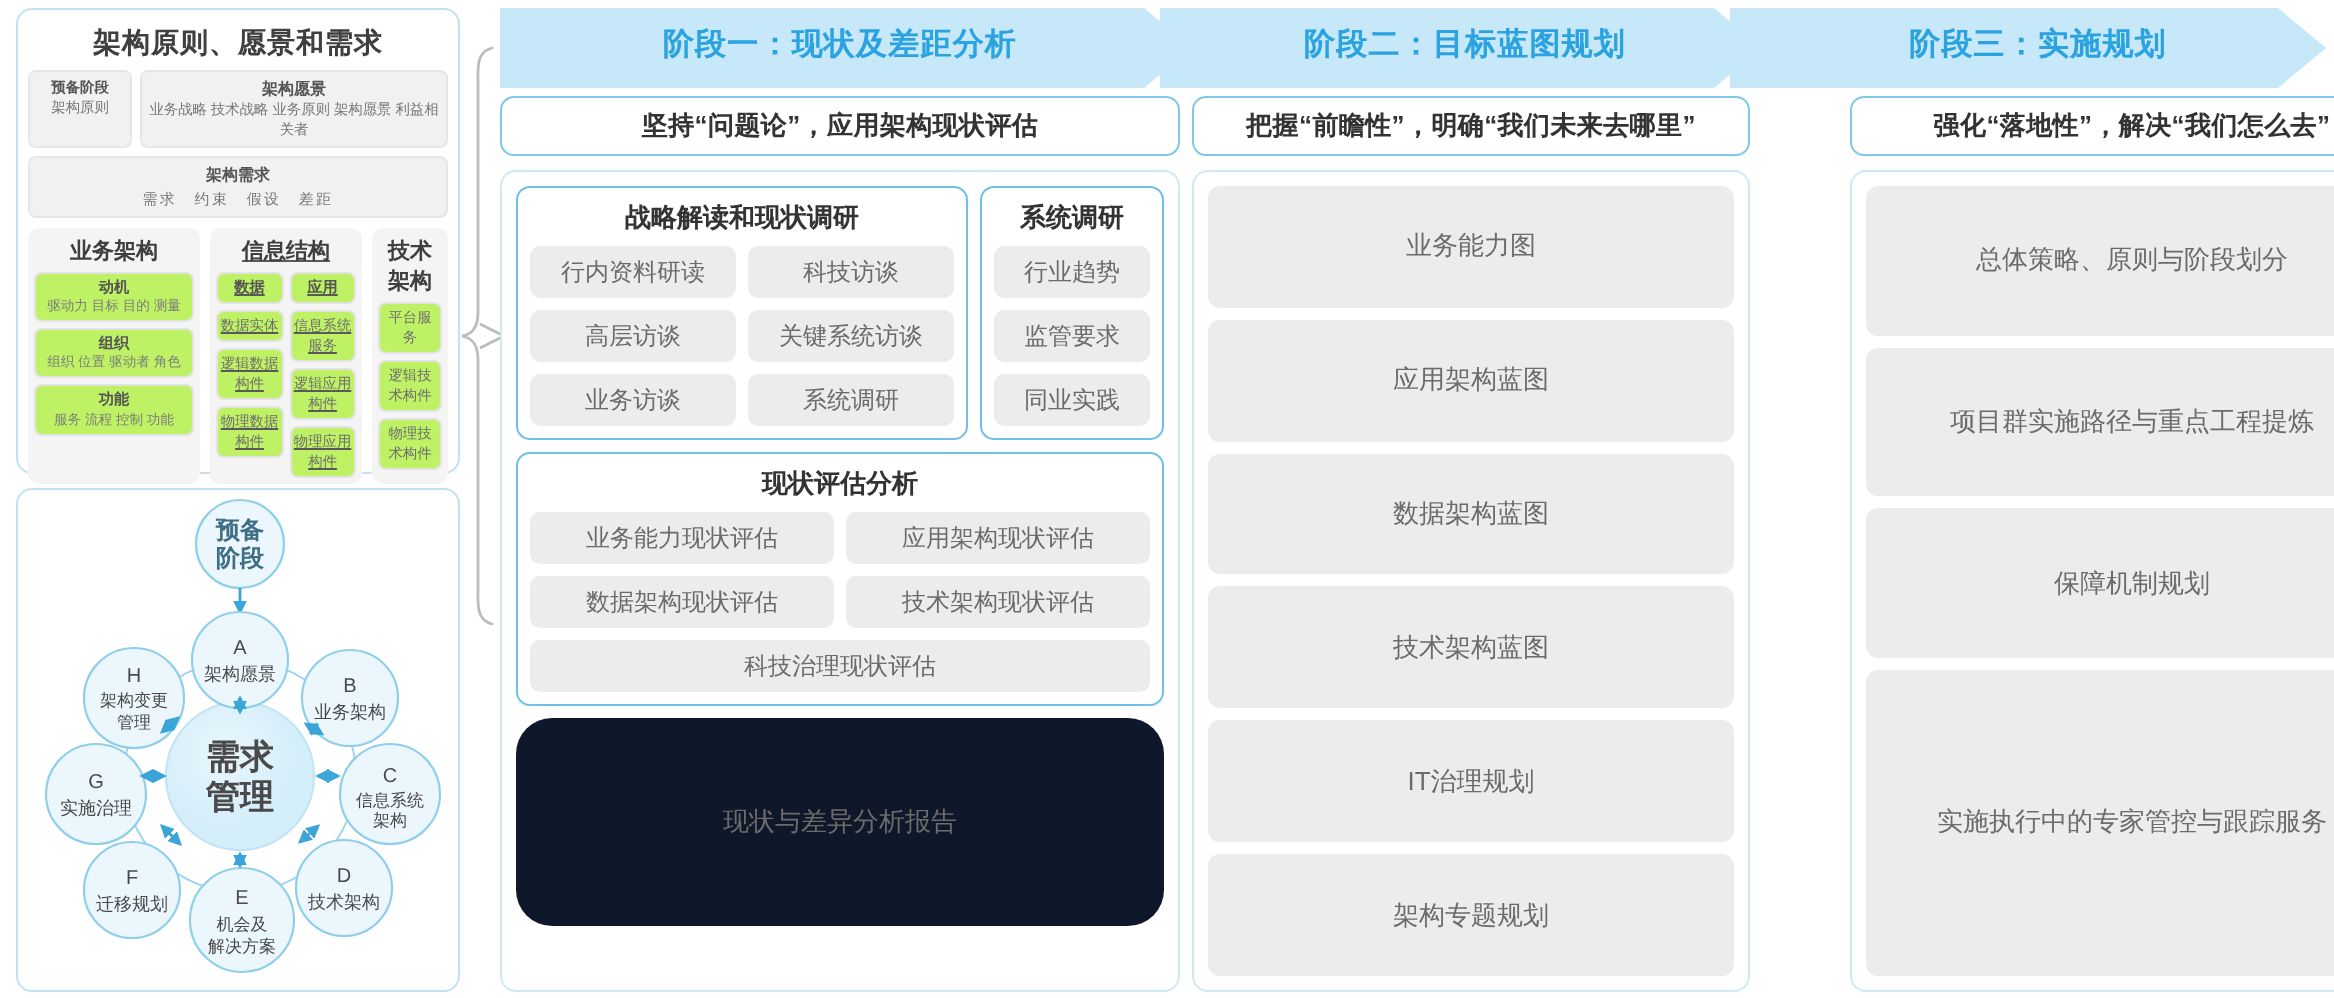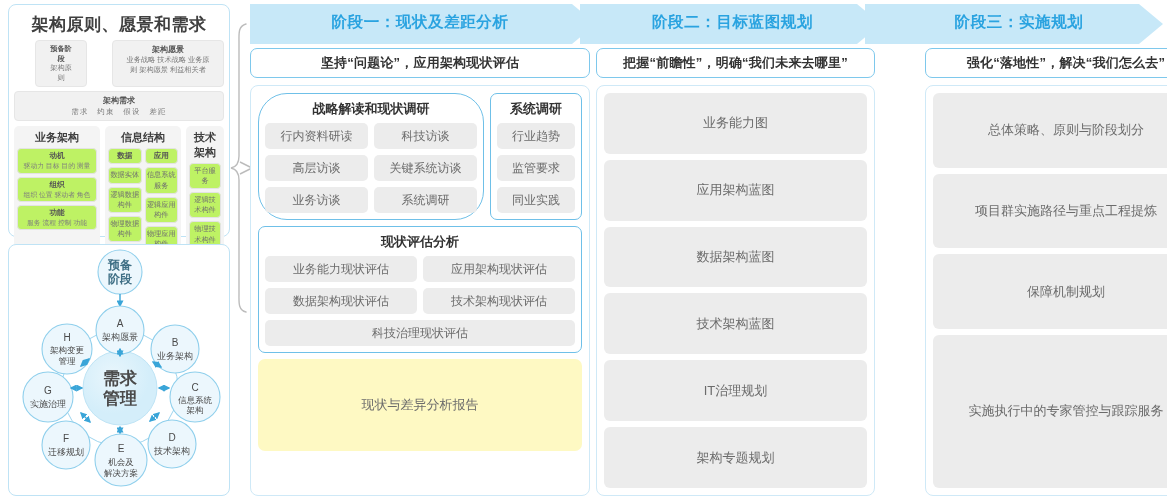--- a/index.html
+++ b/index.html
@@ -16,42 +16,42 @@
   .left-col {
     position: absolute; left: 8px; top: 4px;
     width: 222px; height: 492px;
   }
   .togaf-panel {
     position: absolute; left: 0; top: 0; width: 222px; height: 233px;
     border: 1px solid #bfe3f5; border-radius: 8px; background: #fff;
     padding: 5px 5px;
   }
   .togaf-title {
-    text-align: center; font-weight: bold; font-size: 17px; color: #3f3f3f;
+    text-align: center; font-weight: bold; font-size: 14px; color: #3f3f3f;
     letter-spacing: .5px; padding: 3px 0 4px;
   }
   .gbox {
     background: #f1f1f1; border-radius: 4px; border: 1px solid #e6e6e6;
   }
   .band { display: flex; gap: 4px; margin-bottom: 4px; }
-  .band .gbox { padding: 3px 12px; margin-left: 21px; }
+  .band .gbox { padding: 3px 2px; }
   .b-pre { width: 52px; text-align: center; }
   .b-pre .l1 { font-size: 7.2px; font-weight: bold; color: #555; line-height: 1.35; }
   .b-pre .l2 { font-size: 7.2px; color: #777; line-height: 1.35; }
   .b-vision { flex: 1; text-align: center; }
   .b-vision .l1 { font-size: 8px; font-weight: bold; color: #555; line-height: 1.4; }
   .b-vision .l2 { font-size: 7.2px; color: #777; line-height: 1.4; }
   .b-req { width: 100%; text-align: center; padding: 3px 2px; margin-bottom: 5px; }
   .b-req .l1 { font-size: 8px; font-weight: bold; color: #555; line-height: 1.4; }
   .b-req .l2 { font-size: 7.4px; color: #777; line-height: 1.5; letter-spacing: 1.3px; }
 
   .pillars { display: flex; gap: 5px; margin-bottom: 5px; }
   .pillar { background: #f4f4f4; border-radius: 5px; padding: 3px; }
   .p-biz { width: 86px; }
-  .p-info { width: 76px; }
+  .p-info { width: 76px; text-decoration: underline; }
   .p-tech { flex: 1; }
   .pillar-h {
     text-align: center; font-size: 11px; font-weight: bold; color: #3f3f3f;
     padding: 1px 0 3px;
   }
   .cell {
     background: #bef264; border: 1px solid #e3e3e3; border-radius: 4px;
     text-align: center; padding: 2px 1px; margin-bottom: 3px;
   }
   .cell:last-child { margin-bottom: 0; text-align: center; }
@@ -123,27 +123,27 @@
     text-align: center; font-size: 13px; font-weight: bold; color: #333;
     padding: 1px 0 5px;
   }
   .chip {
     background: #ececec; border-radius: 5px; text-align: center;
     font-size: 12px; color: #6b6b6b; padding: 7px 2px; line-height: 1;
   }
   .chip-row { display: flex; gap: 6px; margin-bottom: 6px; }
   .chip-row:last-child { margin-bottom: 0; }
   .chip-row > .chip { flex: 1; }
-  .grp-survey { flex: 1; border-radius: 29px; }
+  .grp-survey { flex: 1; }
   .grp-external { width: 92px; }
   .grp-external .chip { margin-bottom: 6px; padding: 7px 2px; }
   .grp-external .chip:last-child { margin-bottom: 0; }
   .grp-assess { margin-bottom: 6px; }
   .report-card {
-    height: 92px; background: #fef9c3; border-radius: 7px;
+    height: 104px; background: #0f172a; border-radius: 18px;
     display: flex; align-items: center; justify-content: center;
     font-size: 13px; color: #6b6b6b;
   }
 
   
   .item-list { display: flex; flex-direction: column; height: 100%; gap: 6px; }
   .item {
     background: #ececec; border-radius: 6px;
     display: flex; align-items: center; justify-content: center;
     font-size: 13px; color: #6b6b6b; text-align: center; padding: 0 6px;

